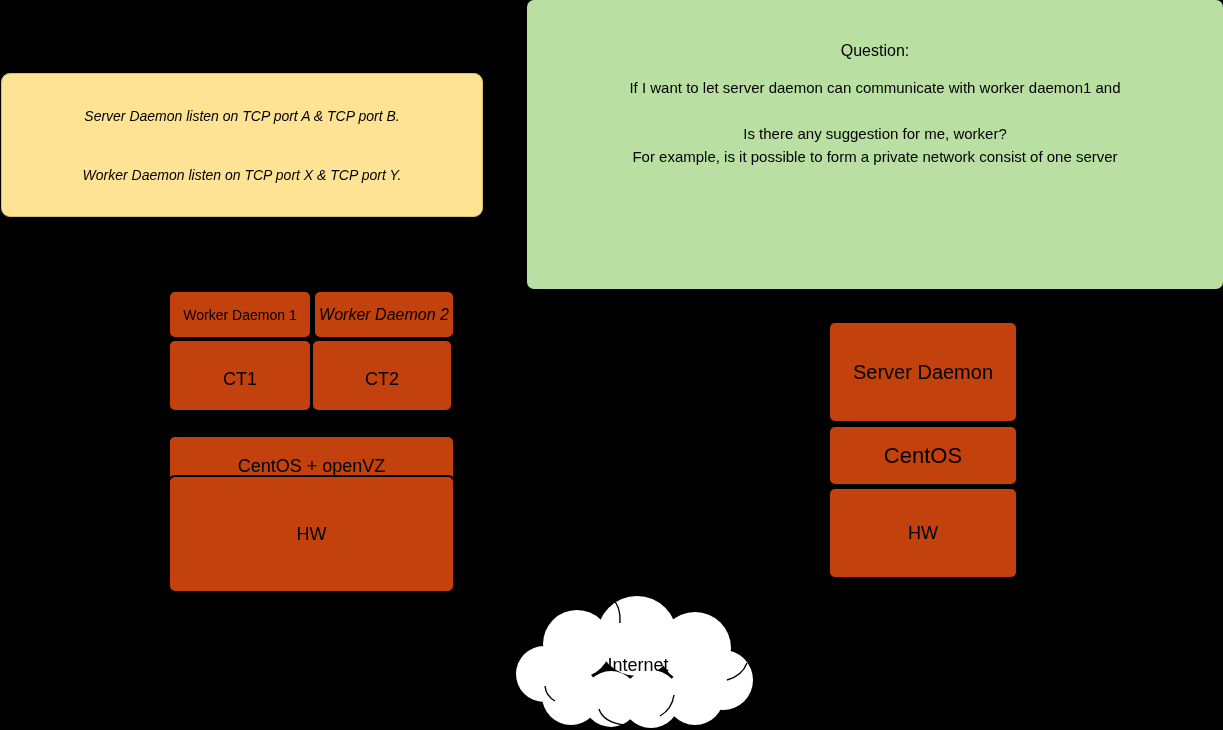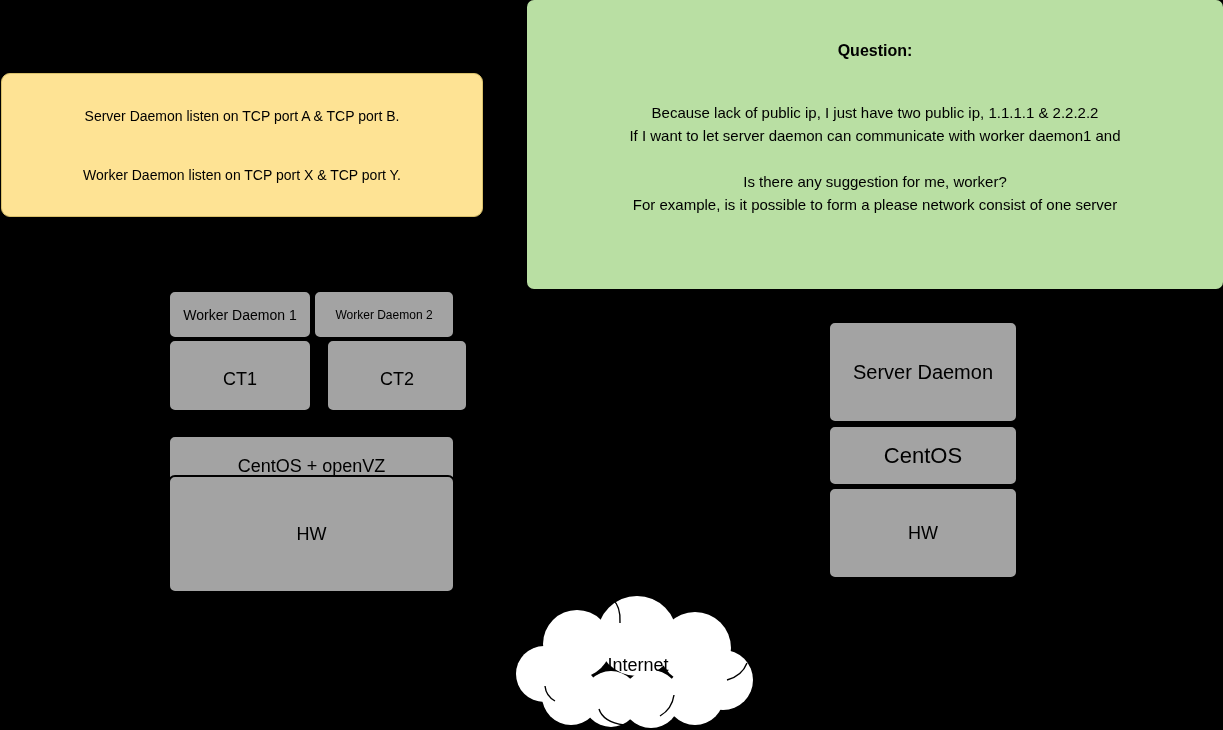--- a/index.html
+++ b/index.html
@@ -21,59 +21,60 @@
   .note {
     left: 1px; top: 73px; width: 482px; height: 144px;
     background: #fee394;
     border: 1px solid #d9c06a;
     border-radius: 9px;
     display: flex; flex-direction: column;
     justify-content: center; align-items: center;
     gap: 43px;
     text-align: center;
     font-size: 14px;
+    font-style: italic;
   }
 
   
   .question {
     left: 527px; top: 0px; width: 696px; height: 289px;
     background: #b9dfa3;
     border-radius: 7px;
     padding-top: 39px;
     text-align: center;
     font-size: 15px;
   }
   .question .q-title {
-    font-weight: bold;
+    font-weight: normal;
     font-size: 16px;
     line-height: 23px;
-    margin-bottom: 39px;
+    margin-bottom: 14px;
   }
   .question .q-line {
     line-height: 23px;
     min-height: 23px;
     padding: 0 30px;
   }
 
   
   .box {
-    background: #a3a3a3;
+    background: #c2410c;
     border: 2px solid #000000;
     border-radius: 7px;
     display: flex;
     justify-content: center;
     align-items: center;
     text-align: center;
   }
   .box.top-align { align-items: center; padding-top: 7px; }
 
   .worker1 { left: 168px; top: 290px; width: 144px; height: 49px; font-size: 14px; }
-  .worker2 { left: 313px; top: 290px; width: 142px; height: 49px; font-size: 12px; }
+  .worker2 { left: 313px; top: 290px; width: 142px; height: 49px; font-size: 16px; font-style: italic; }
   .ct1     { left: 168px; top: 339px; width: 144px; height: 73px; font-size: 18px; }
-  .ct2     { left: 326px; top: 339px; width: 142px; height: 73px; font-size: 18px; }
+  .ct2     { left: 311px; top: 339px; width: 142px; height: 73px; font-size: 18px; }
   .os-left { left: 168px; top: 435px; width: 287px; height: 63px; font-size: 18px; }
   .hw-left { left: 168px; top: 475px; width: 287px; height: 118px; font-size: 18px; }
 
   .server-daemon { left: 828px; top: 321px; width: 190px; height: 102px; font-size: 20px; }
   .centos-right  { left: 828px; top: 425px; width: 190px; height: 61px;  font-size: 22px; }
   .hw-right      { left: 828px; top: 487px; width: 190px; height: 92px;  font-size: 18px; }
 
   
   .cloud-wrap {
     left: 515px; top: 596px; width: 242px; height: 134px;
@@ -84,25 +85,24 @@
 </head>
 <body>
 
 <div class="abs note" style="background: rgb(254, 227, 148);">
   <div class="note-line">Server Daemon listen on TCP port A &amp; TCP port B.</div>
   <div class="note-line">Worker Daemon listen on TCP port X &amp; TCP port Y.</div>
 </div>
 
 <div class="abs question" style="background: rgb(185, 223, 163);">
   <div class="q-title">Question:</div>
-  <div class="q-line">Because lack of public ip, I just have two public ip, 1.1.1.1 &amp; 2.2.2.2</div>
   <div class="q-line">If I want to let server daemon can communicate with worker daemon1 and</div>
   <div class="q-line"></div>
   <div class="q-line">Is there any suggestion for me, worker?</div>
-  <div class="q-line">For example, is it possible to form a please network consist of one server</div>
+  <div class="q-line">For example, is it possible to form a private network consist of one server</div>
 </div>
 
 <div class="abs box worker1">
   <span>Worker Daemon 1</span>
 </div>
 <div class="abs box worker2">
   <span>Worker Daemon 2</span>
 </div>
 <div class="abs box top-align ct1">
   <span>CT1</span>

